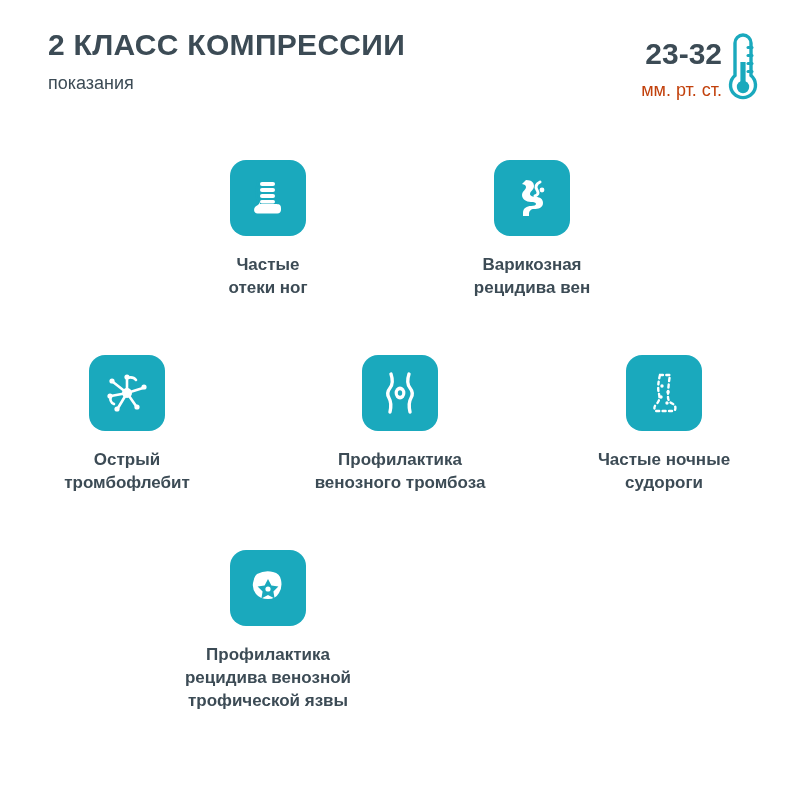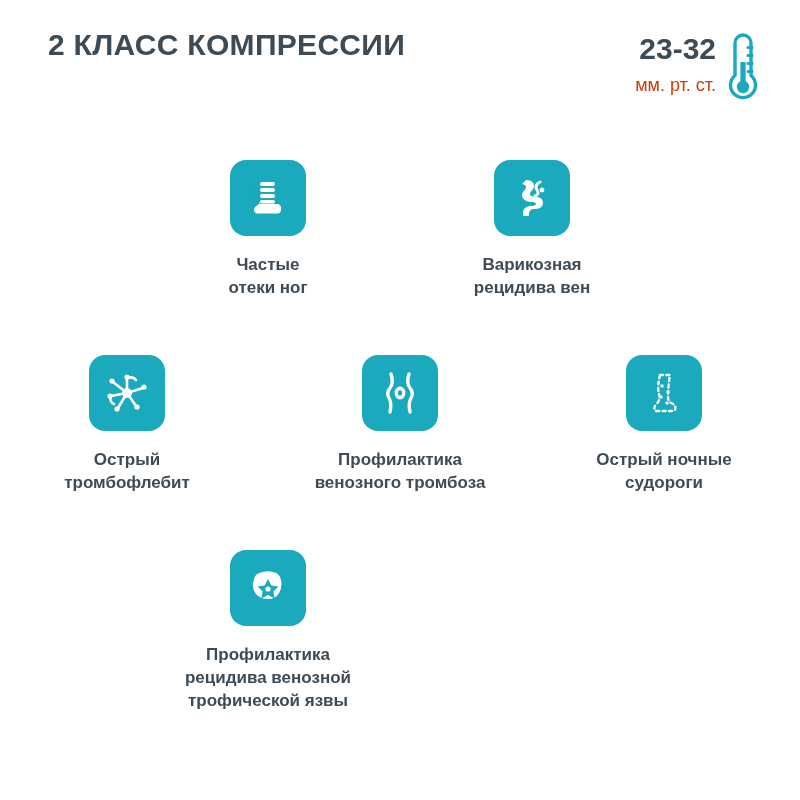--- a/index.html
+++ b/index.html
@@ -51,22 +51,22 @@
     color: #3c4b55;
     margin-top: 14px;
     line-height: 1.0;
   }
 
   .header-right {
     position: absolute;
     right: 0;
     top: 2px;
     display: flex;
-    align-items: flex-start;
-    gap: 10px;
+    align-items: center;
+    gap: 4px;
   }
   .pressure-block {
     text-align: right;
     padding-top: 2px;
   }
   .pressure-value {
     font-size: 30px;
     font-weight: bold;
     color: #3c4b55;
     line-height: 1.0;
@@ -120,20 +120,21 @@
 </style>
 </head>
 <body>
 
 <div class="page">
 
   <div class="header">
 
     <div class="header-left">
       <div class="title">2 КЛАСС КОМПРЕССИИ</div>
+      <div class="subtitle">показания</div>
     </div>
 
     <div class="header-right">
       <div class="pressure-block">
         <div class="pressure-value">23-32</div>
         <div class="pressure-units">мм. рт. ст.</div>
       </div>
       <span>
         <svg class="thermo" viewBox="0 0 34 72" aria-hidden="true">
 
@@ -239,21 +240,21 @@
         <svg width="48" height="48" viewBox="0 0 48 48" aria-hidden="true">
 
           <path d="M20 6 q-3 12 -1 19 1.6 6 -2.6 10 -3.4 3.4 -1 7 h17 q3 0 3 -3 0 -3 -3.4 -4.6 -4 -2 -4 -6.4 0 -10 2 -22 z" fill="none" stroke="#ffffff" stroke-width="2.4" stroke-dasharray="3 3.4" stroke-linecap="round"></path>
           <circle cx="22" cy="17" r="1.7" fill="#ffffff"></circle>
           <circle cx="28" cy="23" r="1.7" fill="#ffffff"></circle>
           <circle cx="21" cy="28" r="1.7" fill="#ffffff"></circle>
           <circle cx="27" cy="34" r="1.7" fill="#ffffff"></circle>
         </svg>
       </span>
     </div>
-    <div class="item-label">Острый ночные
+    <div class="item-label">Частые ночные
 судороги</div>
   </div>
 
   <div class="item r3" style="left:168px;">
     <div class="icon-tile">
       <span>
         <svg width="46" height="46" viewBox="0 0 46 46" aria-hidden="true">
 
           <path d="M12 9 q8 -4 16 -2 7 1.6 8 8 1.6 7 -2 13 -3.4 6 -11 6 -8 0 -12 -5 -4 -5 -3 -11 0.6 -6 4 -9 z" fill="#ffffff"></path>
           <path d="M23 14 l3.4 6.4 7 1 -5 5 1.2 7 -6.6 -3.4 -6.6 3.4 1.2 -7 -5 -5 7 -1 z" fill="#1aa9bd"></path>

